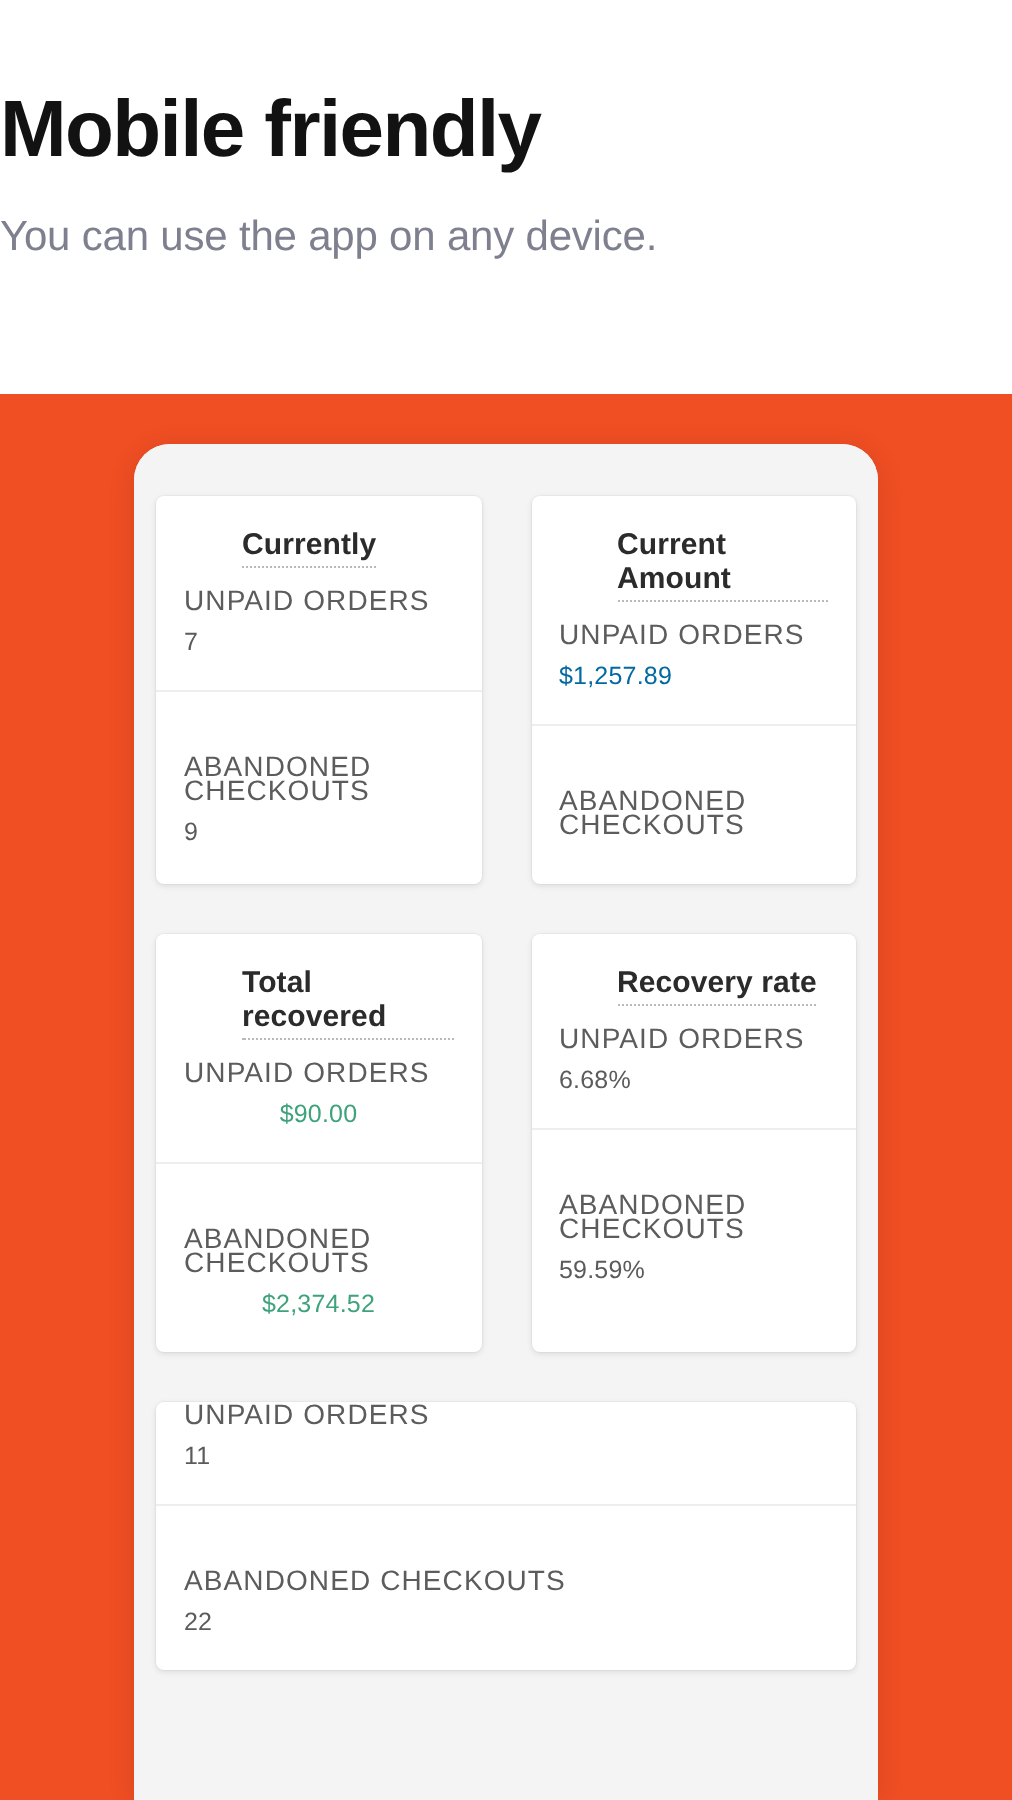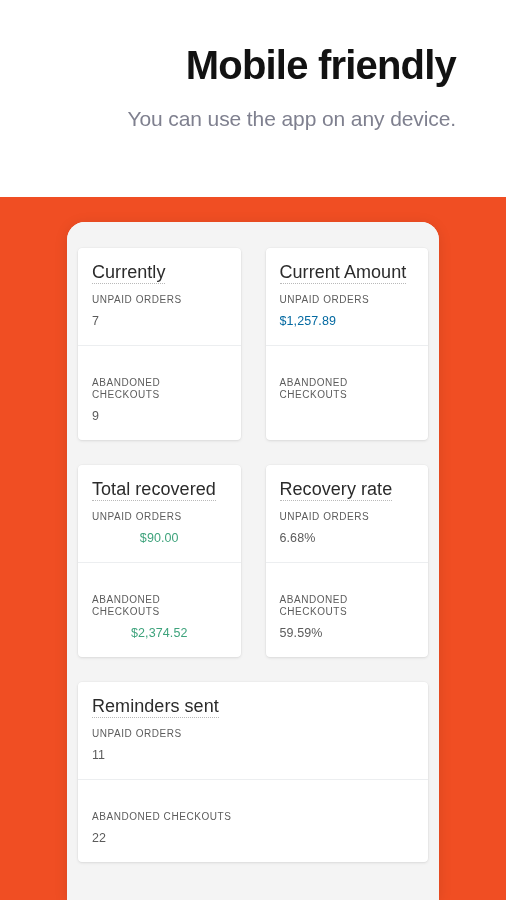--- a/index.html
+++ b/index.html
@@ -23,21 +23,21 @@
 
   
   .hero {
     position: absolute;
     left: 0;
     top: 0;
     width: 456px;
     height: 197px;
     background: #ffffff;
     box-sizing: border-box;
-    text-align: right;
+    text-align: left;
   }
   .hero-title {
     margin: 0;
     padding-top: 42px;
     font-size: 40px;
     line-height: 46px;
     font-weight: 700;
     letter-spacing: -0.8px;
     color: #121212;
     font-family: "Liberation Sans", sans-serif;
@@ -101,37 +101,38 @@
     overflow: hidden;
   }
   .card.full {
     flex: 1 1 100%;
   }
   .card-head {
     padding: 16px 14px 10px 14px;
   }
   .card-title {
     display: inline-block;
-    font-size: 18px;
+    font-size: 15px;
     line-height: 17px;
-    font-weight: 400;
+    font-weight: 700;
     color: #2b2b2b;
     border-bottom: 1px dotted #b9b9b9;
     padding-bottom: 2px;
     letter-spacing: 0.05px;
+    margin-left: 29px;
   }
   .stat-block {
     padding: 0 14px 16px 14px;
   }
   .stat-block.second {
     border-top: 1px solid #eceef0;
     padding-top: 31px;
   }
   .stat-label {
-    font-size: 10px;
+    font-size: 14px;
     line-height: 12px;
     letter-spacing: 0.55px;
     color: #5c5c5c;
     text-transform: uppercase;
     font-weight: 400;
     margin: 0 0 8px 0;
   }
   .stat-value {
     font-size: 12.5px;
     line-height: 15px;
@@ -218,23 +219,20 @@
             <p class="stat-label">ABANDONED CHECKOUTS</p>
             <p class="stat-value plain">59.59%</p>
           </div>
         </div>
 
       </div>
 
       <div class="card-row">
 
         <div class="card full">
-          <div class="card-head">
-            <span class="card-title">Reminders sent</span>
-          </div>
           <div class="stat-block">
             <p class="stat-label">UNPAID ORDERS</p>
             <p class="stat-value plain">11</p>
           </div>
           <div class="stat-block second">
             <p class="stat-label">ABANDONED CHECKOUTS</p>
             <p class="stat-value plain">22</p>
           </div>
         </div>
 

